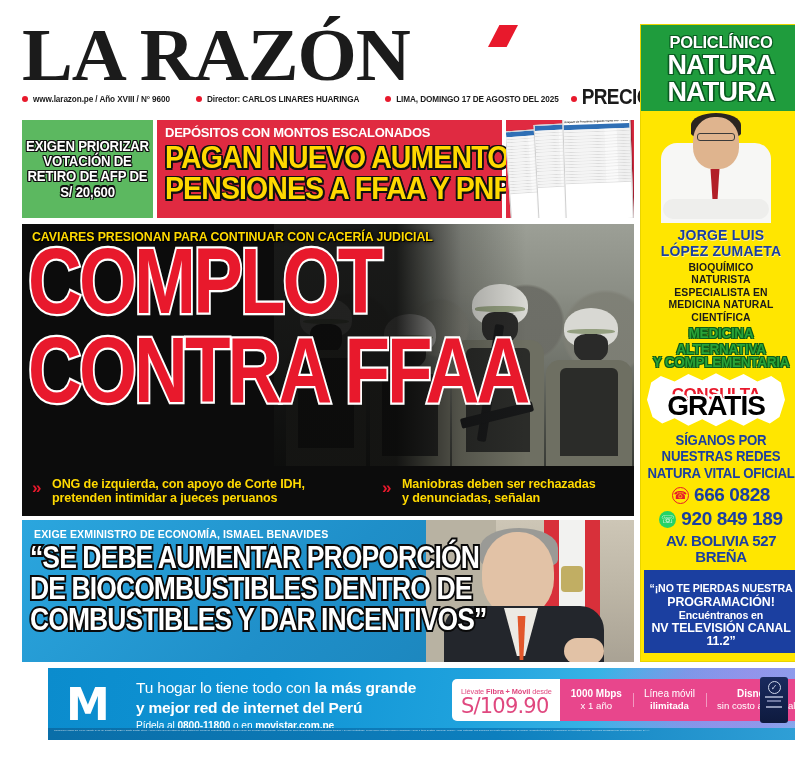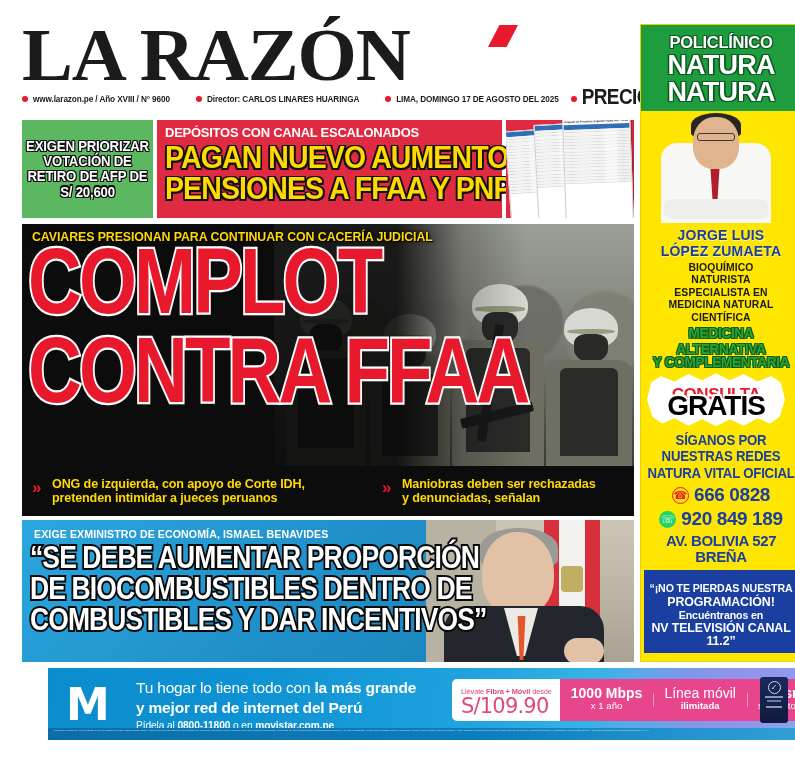--- a/index.html
+++ b/index.html
@@ -343,21 +343,21 @@
   }
   .offer-pink {
     background:#e8468c; border-radius:0 5px 5px 0; display:flex; align-items:center;
   }
   .offer-cell {
     padding:0 11px; text-align:center; color:#ffffff; position:relative;
   }
   .offer-cell + .offer-cell::before {
     content:""; position:absolute; left:0; top:18%; height:64%; width:1px; background:rgba(255,255,255,.45);
   }
-  .offer-cell .c1 { font-size:14px; line-height:11.6px; white-space:nowrap; }
+  .offer-cell .c1 { font-size:10px; line-height:11.6px; white-space:nowrap; }
   .offer-cell .c2 { font-size:9.6px; line-height:11.6px; white-space:nowrap; }
   .offer-cell .c2.b { font-weight:700; }
   .offer-cell .c1.b { font-weight:700; }
   .award {
     position:absolute; left:712px; top:9px; width:28px; height:46px;
     background: linear-gradient(180deg,#1a2a5e 0%, #0e1a3e 100%);
     border-radius:3px;
     display:flex; flex-direction:column; align-items:center; padding-top:4px;
   }
   .award .ring {
@@ -404,21 +404,21 @@
       <i class="info-dot"></i>
       <span class="price">PRECIO: S/ 1.00</span>
     </div>
   </div>
 
   <div class="topstrip">
     <div class="green-box">
       <span>EXIGEN PRIORIZAR VOTACIÓN DE RETIRO DE AFP DE S/ 20,600</span>
     </div>
     <div class="red-box">
-      <div class="red-kicker">DEPÓSITOS CON CANAL ESCALONADOS</div>
+      <div class="red-kicker">DEPÓSITOS CON MONTOS ESCALONADOS</div>
       <div class="red-head">PAGAN NUEVO AUMENTO DE</div>
       <div class="red-head">PENSIONES A FFAA Y PNP</div>
     </div>
     <div class="docs-thumb">
       <div class="doc-sheet" style="left:2px; top:10px; width:38px; height:92px; transform:rotate(-4deg);">
         <div class="doc-head"></div>
         <div class="doc-row">
             <i class="c1"></i>
             <i class="c2"></i>
             <i class="c3"></i>

